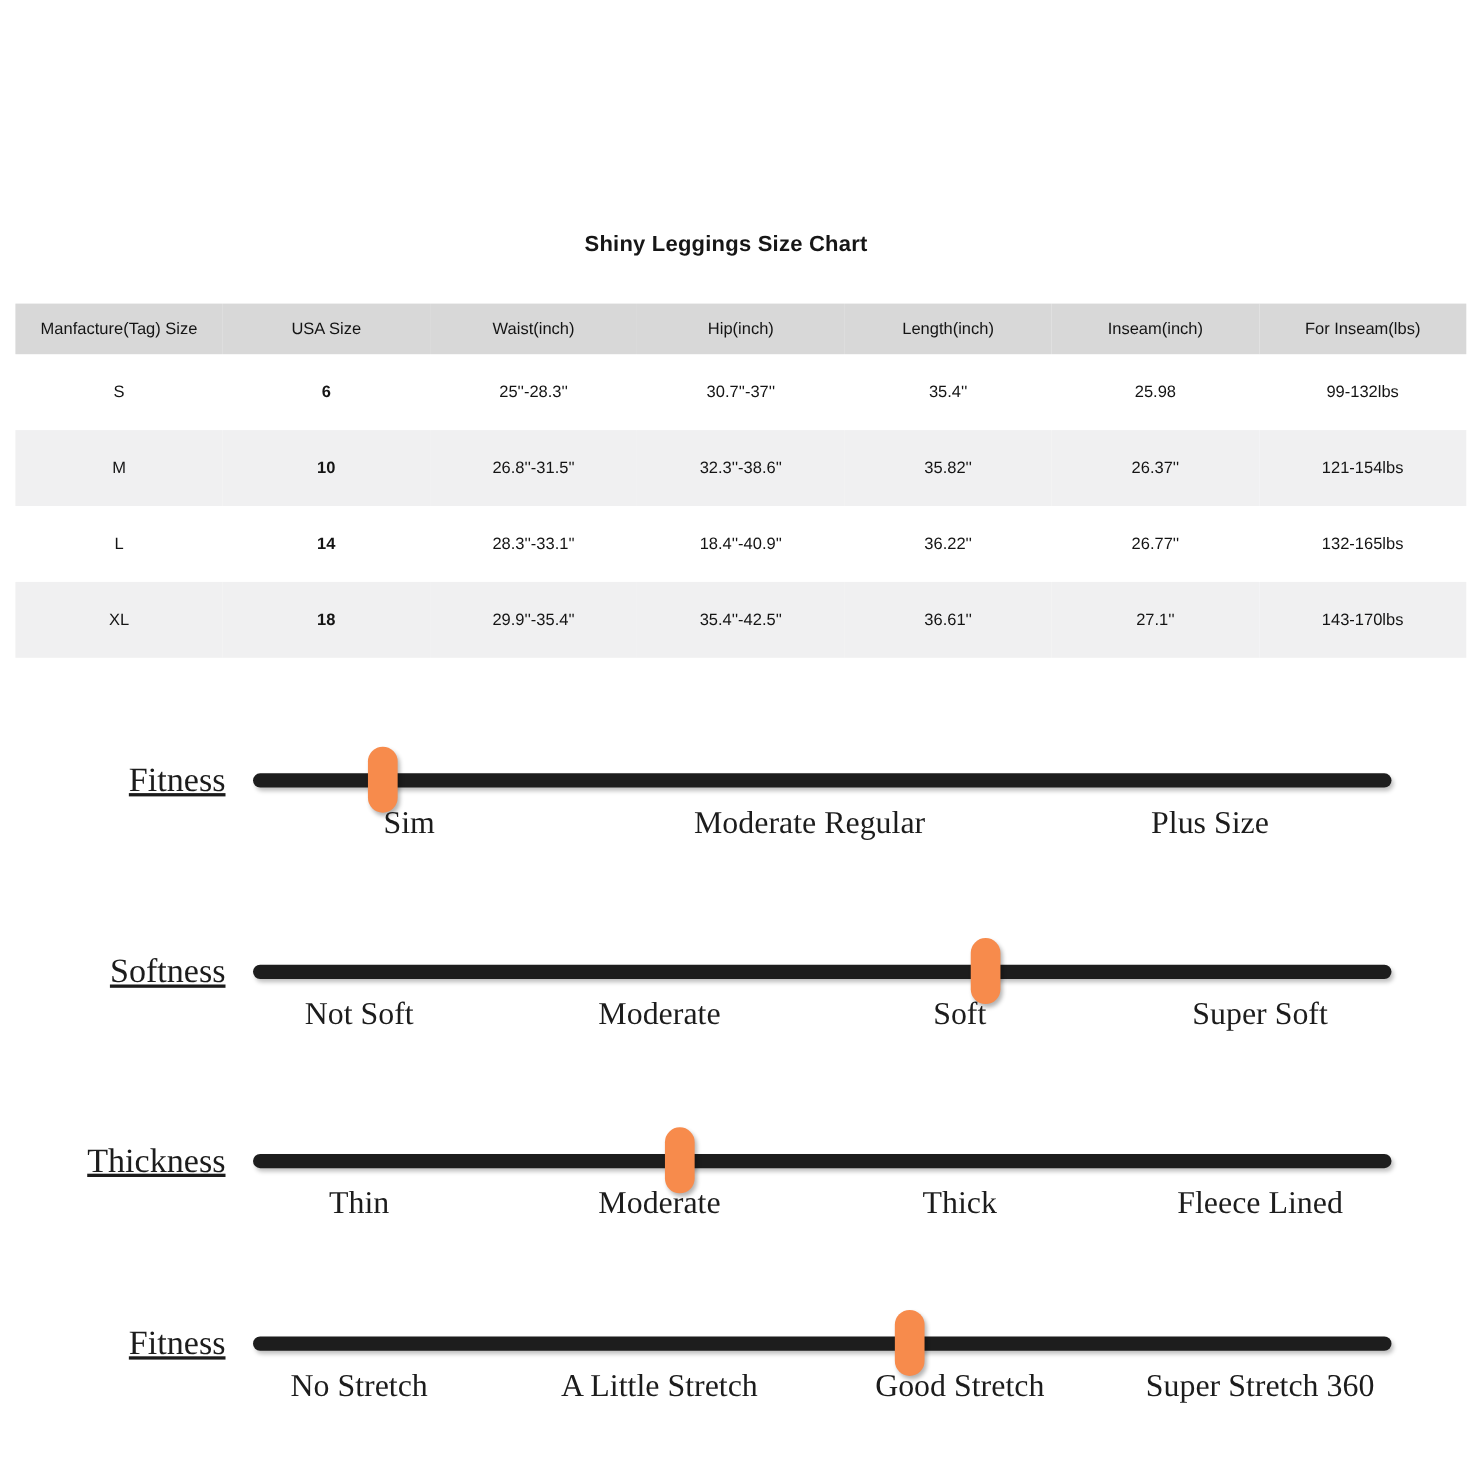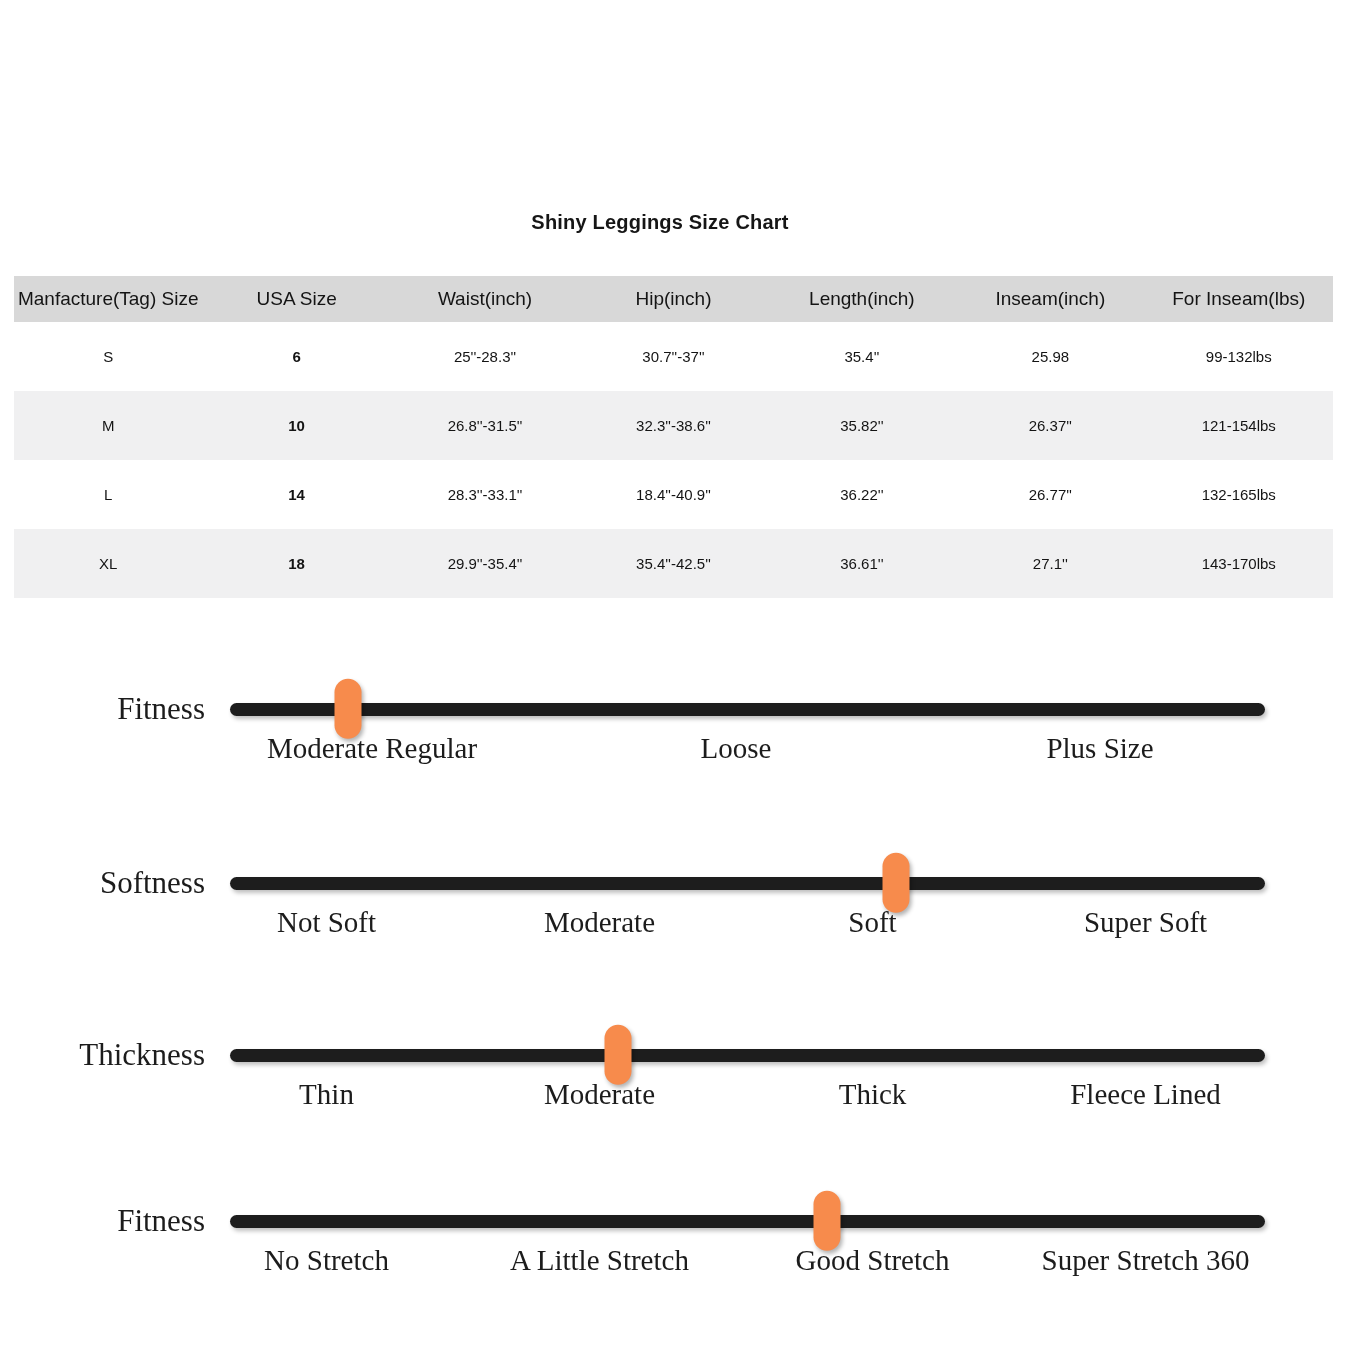--- a/index.html
+++ b/index.html
@@ -25,37 +25,38 @@
     letter-spacing: 0.2px;
     margin-left: 32px;
   }
   
   .size-table-wrap { position: absolute; top: 276px; left: 14px; width: 1319px; }
   table.size-table {
     width: 100%; border-collapse: collapse; table-layout: fixed;
   }
   .size-table th {
     background: var(--header-bg);
-    height: 46px; font-weight: normal; font-size: 19px;
+    height: 46px; font-weight: normal; font-size: 15px;
     text-align: center; color: #141414; padding: 0;
   }
   .size-table th.usa { font-weight: normal; }
   .size-table td {
     height: 69px; text-align: center; font-size: 15px; color: #141414; padding: 0;
   }
   .size-table td.usa { font-weight: bold; }
   .size-table tbody tr:nth-child(even) { background: var(--stripe-bg); }
   
   .slider-section { position: absolute; left: 0; width: 1347px; height: 0; overflow: visible; }
   .s-label {
     position: absolute; left: 0; top: -13px; width: 205px;
     text-align: right;
     font-family: "Liberation Serif", serif;
     font-size: 31px; color: #1c1c1c; line-height: 38px;
     white-space: nowrap;
+    text-decoration: underline;
   }
   .s-track {
     position: absolute; left: 230px; top: 0; width: 1035px; height: 13px;
     background: var(--track); border-radius: 8px;
     box-shadow: 2px 3px 4px rgba(0,0,0,0.25);
   }
   .s-handle {
     position: absolute; top: 50%; left: 0;
     width: 27px; height: 60px;
     transform: translate(-50%, -52%);
@@ -136,22 +137,22 @@
     </tbody>
   </table>
 </div>
 
 <div class="slider-section" id="slider-fitness">
   <div class="s-label">Fitness</div>
   <div class="s-track">
     <div class="s-handle" style="left: 11.4%;"></div>
   </div>
   <div class="s-options">
+    <span>Sim</span>
     <span>Moderate Regular</span>
-    <span>Loose</span>
     <span>Plus Size</span>
   </div>
 </div>
 
 <div class="slider-section" id="slider-softness">
   <div class="s-label">Softness</div>
   <div class="s-track">
     <div class="s-handle" style="left: 64.3%;"></div>
   </div>
   <div class="s-options">

